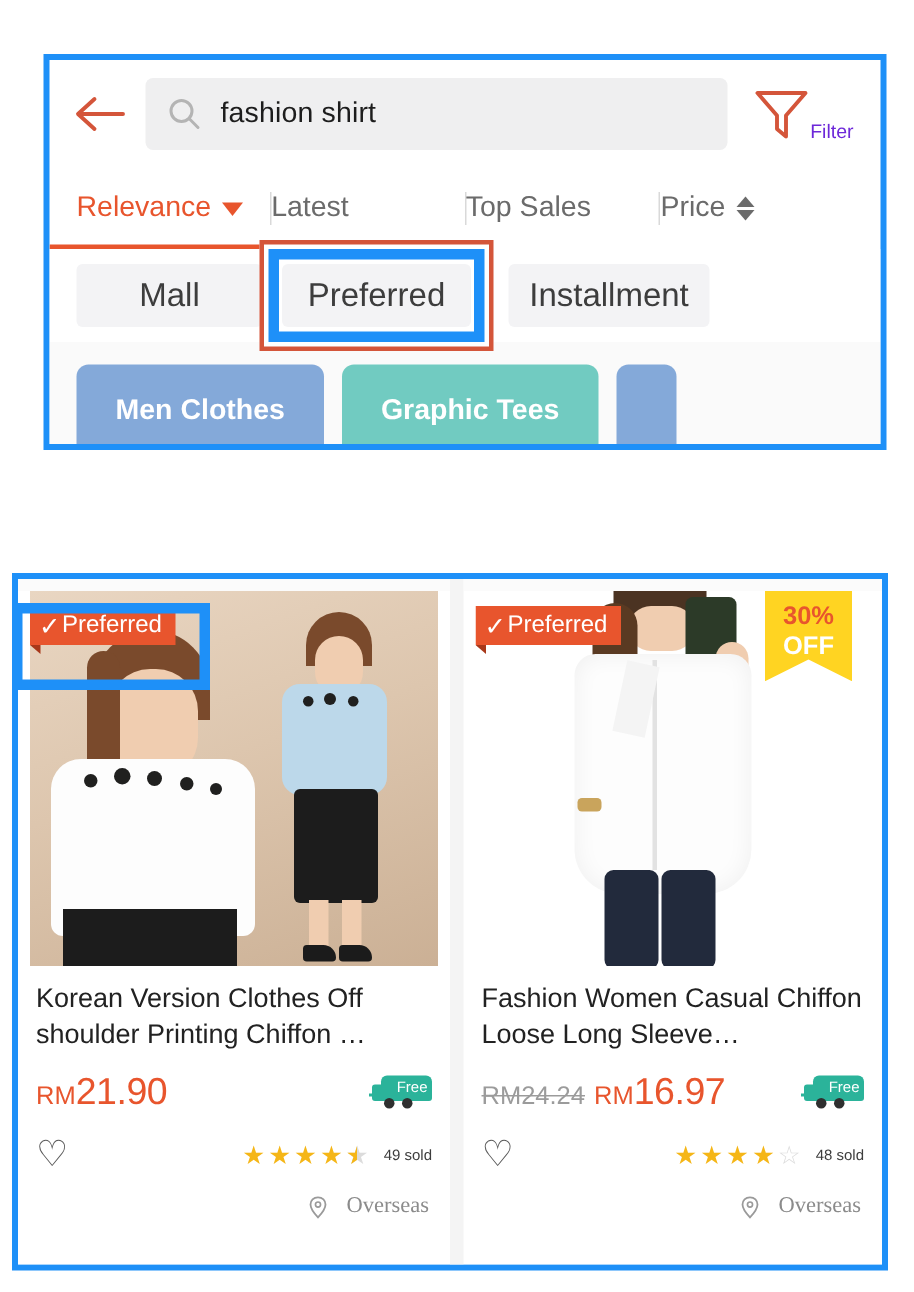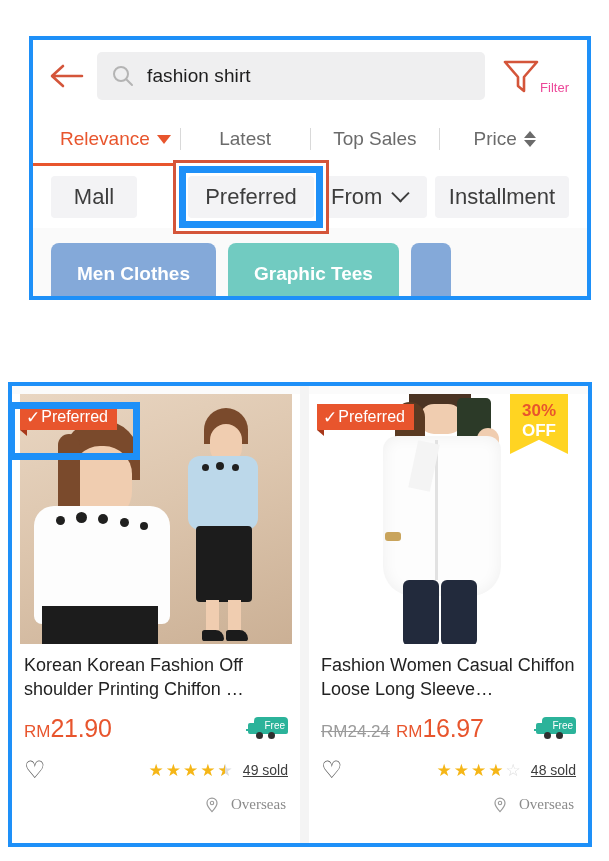--- a/index.html
+++ b/index.html
@@ -55,41 +55,41 @@
     white-space: nowrap;
   }
   .filter-btn {
     flex: 0 0 auto;
     display: flex;
     align-items: flex-end;
     padding-right: 4px;
   }
   .filter-label {
     font-size: 13px;
-    color: #ec4899;
+    color: #6d28d9;
     margin-left: -3px;
     margin-bottom: 2px;
   }
 
   
   .sort-row {
     position: relative;
     display: flex;
     align-items: center;
     height: 54px;
     padding: 0 18px;
   }
   .sort-tab {
     flex: 1 1 0;
     text-align: center;
     font-size: 19px;
     color: #6b6b6b;
     display: flex;
     align-items: center;
-    justify-content: center;
+    justify-content: flex-start;
     gap: 7px;
     white-space: nowrap;
   }
   .sort-tab.active { color: #e8552d; }
   .sort-sep {
     width: 1px;
     height: 22px;
     background: #d9d9d9;
     flex: 0 0 1px;
   }
@@ -374,25 +374,24 @@
   }
   .star.half::before {
     content: "★";
     position: absolute;
     left: 0; top: 0;
     width: 50%;
     overflow: hidden;
     color: #f5b617;
   }
   .sold {
-    font-size: 14px;
+    font-size: 10px;
     color: #3d3d3d;
     margin-left: 10px;
     white-space: nowrap;
-    text-decoration: underline;
   }
   .loc-row {
     display: flex;
     align-items: center;
     justify-content: flex-end;
     gap: 12px;
     margin-top: 12px;
     padding-right: 2px;
     font-family: Liberation Serif, serif;
   }
@@ -470,24 +469,20 @@
     </div>
 
     <div class="chip-hl">
       <div class="fchip w-pref">
         <span>Preferred</span>
       </div>
     </div>
 
     <div style="width:156px;flex:0 0 156px;"></div>
 
-    <div class="fchip w-from">
-      <span>From</span>
-      <span class="chev"></span>
-    </div>
     <div class="fchip w-inst">
       <span>Installment</span>
     </div>
   </div>
 
   <div class="cat-row">
     <div class="cchip" style="background:#84a9d9;">
       <span>Men Clothes</span>
     </div>
     <div class="cchip" style="background:#71cbc1;">
@@ -532,21 +527,21 @@
         <div class="fig" style="left:206px; top:236px; width:22px; height:11px; background:#1b1b1b; border-radius:3px 10px 3px 3px;"></div>
       </div>
 
       <div class="ribbon-pref">
         <span class="check">✓</span>
         <span>Preferred</span>
       </div>
     </div>
 
     <div class="prod-body">
-      <div class="title">Korean Korean Fashion Off shoulder Printing Chiffon …</div>
+      <div class="title">Korean Version Clothes Off shoulder Printing Chiffon …</div>
 
       <div class="price-row">
         <span class="price-cur">RM</span>
         <span class="price-val">21.90</span>
         <span class="free-badge">
           <span class="dash"></span>
           <span class="truck-cab"></span>
           <span class="truck-body"></span>
           <span class="truck-free">Free</span>
           <span class="wheel w1"></span>

